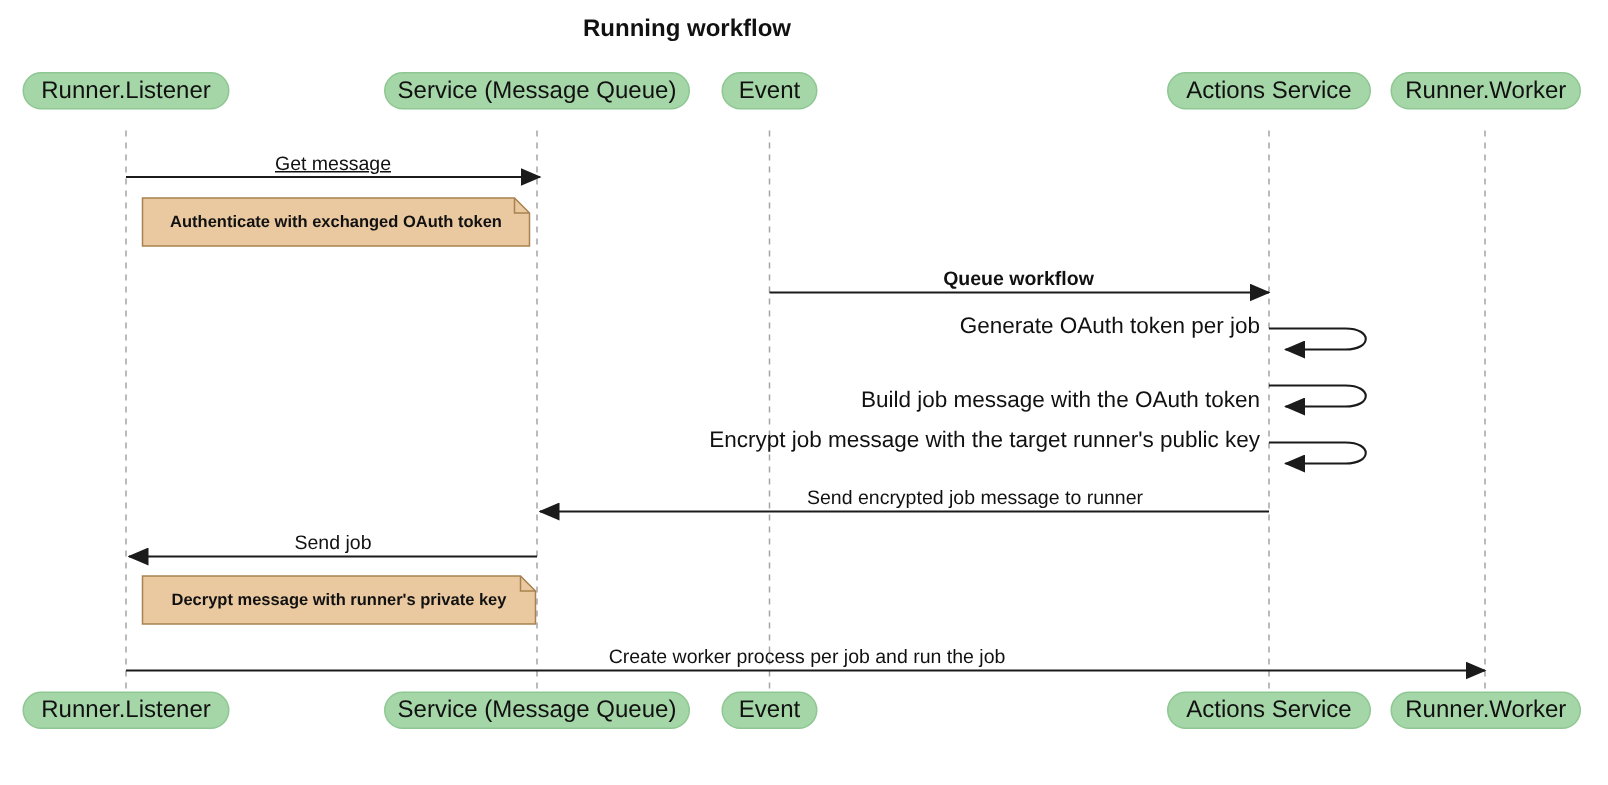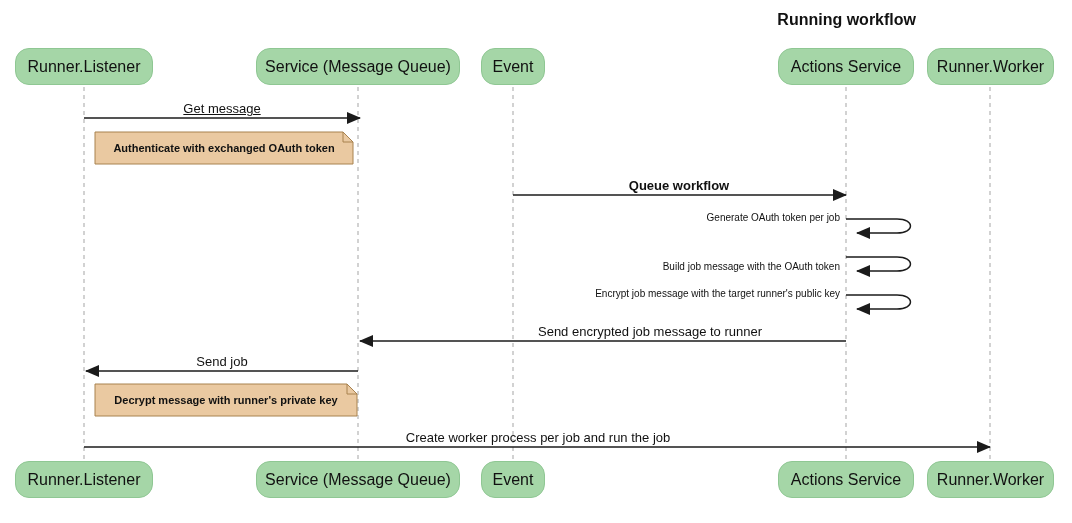--- a/index.html
+++ b/index.html
@@ -22,41 +22,41 @@
     height: 523px;
     background: var(--background);
     overflow: hidden;
   }
 
   .title {
     position: absolute;
     top: 11px;
     left: 0;
     width: 916px;
-    text-align: right;
+    text-align: center;
     font-size: 16px;
     font-weight: bold;
     color: var(--text-color);
   }
 
   svg.canvas {
     position: absolute;
     top: 0; left: 0;
     width: 1072px;
     height: 523px;
   }
 
   .lifeline { stroke: var(--lifeline-color); stroke-width: 1; stroke-dasharray: 4 4; }
   .msgline  { stroke: var(--line-color); stroke-width: 1.4; fill: none; }
   .noteshape { fill: var(--note-fill); stroke: var(--note-stroke); stroke-width: 1; }
   .notefold  { fill: none; stroke: var(--note-stroke); stroke-width: 1; }
 
   .actor {
     position: absolute;
-    height: 37px;
+    height: 25px;
     display: flex;
     align-items: center;
     justify-content: center;
     background: var(--actor-fill);
     border: 1px solid var(--actor-stroke);
     border-radius: 14px;
     font-size: 16px;
     color: var(--text-color);
     white-space: nowrap;
   }
@@ -66,21 +66,21 @@
   .msglabel {
     position: absolute;
     font-size: 13px;
     line-height: 15px;
     color: var(--text-color);
     white-space: nowrap;
     transform: translateX(-50%);
   }
   .looplabel {
     position: absolute;
-    font-size: 10px;
+    font-size: 15px;
     line-height: 15px;
     color: var(--text-color);
     white-space: nowrap;
     transform: translateX(-100%);
   }
   .notelabel {
     position: absolute;
     display: flex;
     align-items: center;
     justify-content: center;

